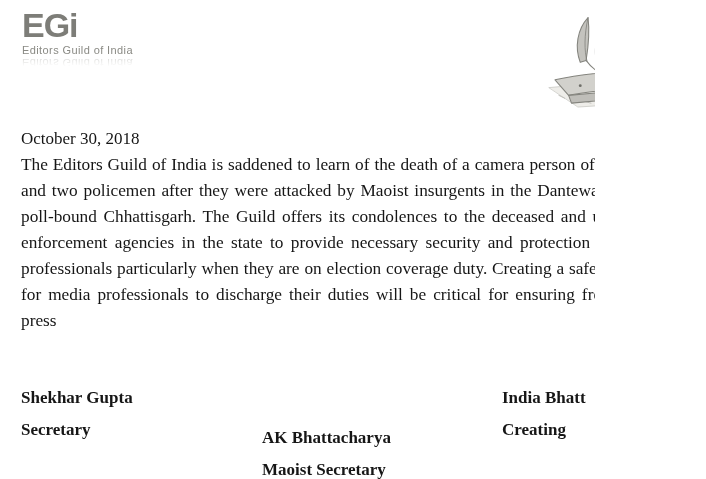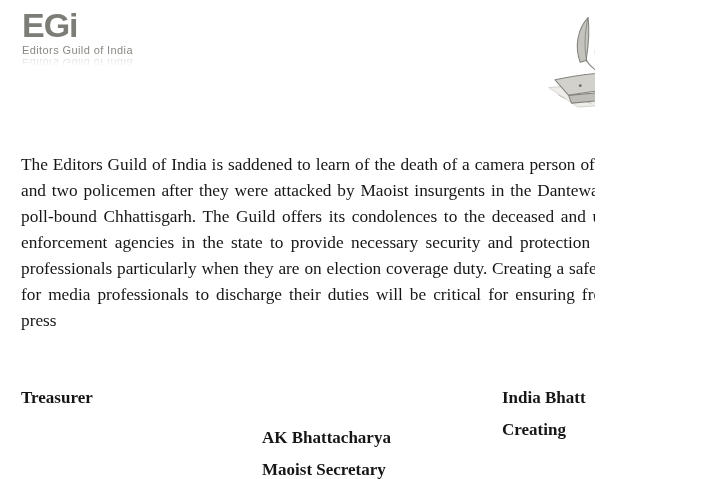--- a/index.html
+++ b/index.html
@@ -101,26 +101,28 @@
       <path d="M44,12 C40,30 40,46 43,57" stroke="#7e7e78" stroke-width="0.8"></path>
 
       <path d="M52,54 C50,36 56,15 70,4 C70,22 64,40 58,54 Z" fill="#d4d3ce"></path>
       <path d="M70,4 C62,24 56,40 55,56" stroke="#7e7e78" stroke-width="0.8"></path>
 
       <path d="M42,56 C47,63 52,67 58,69"></path>
       <path d="M55,56 C58,62 60,66 64,68" stroke="#9a9993" stroke-width="0.9"></path>
     </g>
   </svg>
 
+  <p class="date-line">October 30, 2018</p>
 
   <p class="body-paragraph">The Editors Guild of India is saddened to learn of the death of a camera person of Doordarshan and two policemen after they were attacked by Maoist insurgents in the Dantewada district of poll-bound Chhattisgarh. The Guild offers its condolences to the deceased and urges the law enforcement agencies in the state to provide necessary security and protection to the media professionals particularly when they are on election coverage duty. Creating a safe environment for media professionals to discharge their duties will be critical for ensuring freedom of the press</p>
 
   <div class="signatures">
     <div class="sig-col sig-col-1">
-      <div class="sig-title">Treasurer</div>
+      <div class="sig-name">Shekhar Gupta</div>
+      <div class="sig-title">Secretary</div>
     </div>
     <div class="sig-col sig-col-2">
       <div class="sig-name">AK Bhattacharya</div>
       <div class="sig-title">Maoist Secretary</div>
     </div>
     <div class="sig-col sig-col-3">
       <div class="sig-name">India Bhatt</div>
       <div class="sig-title">Creating</div>
     </div>
   </div>

